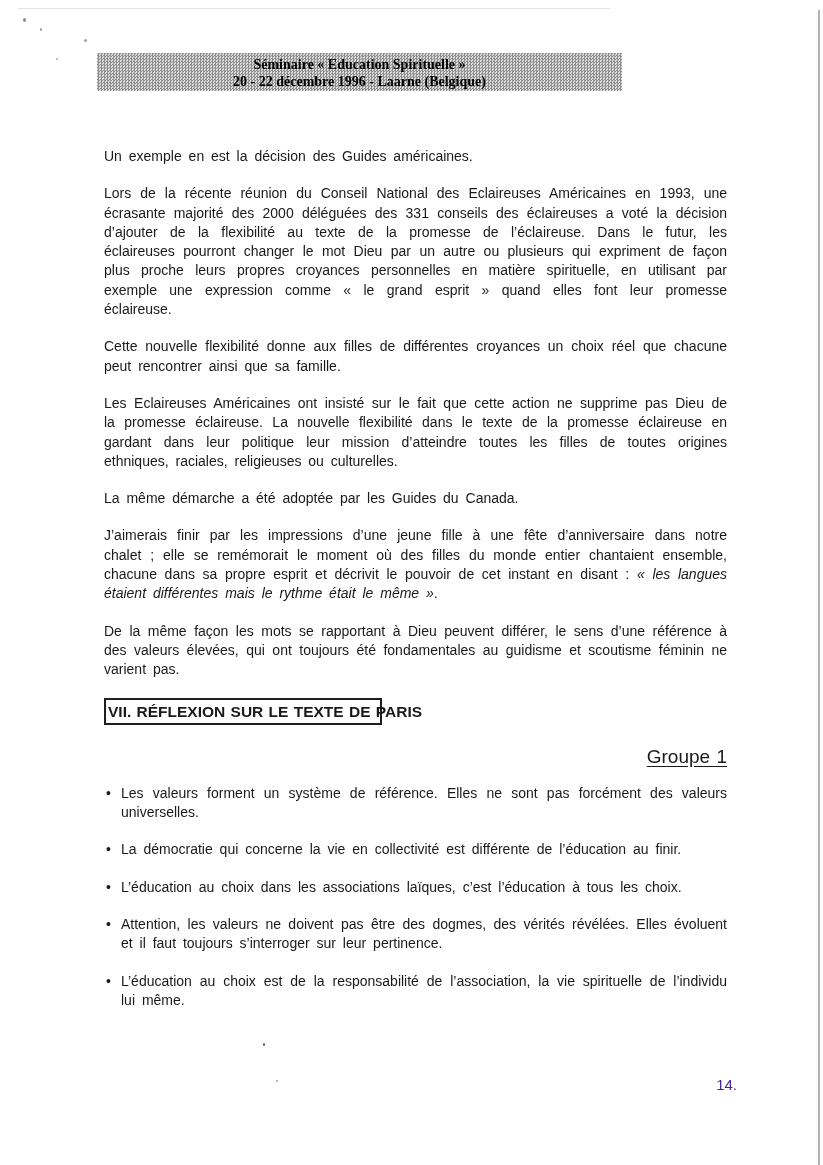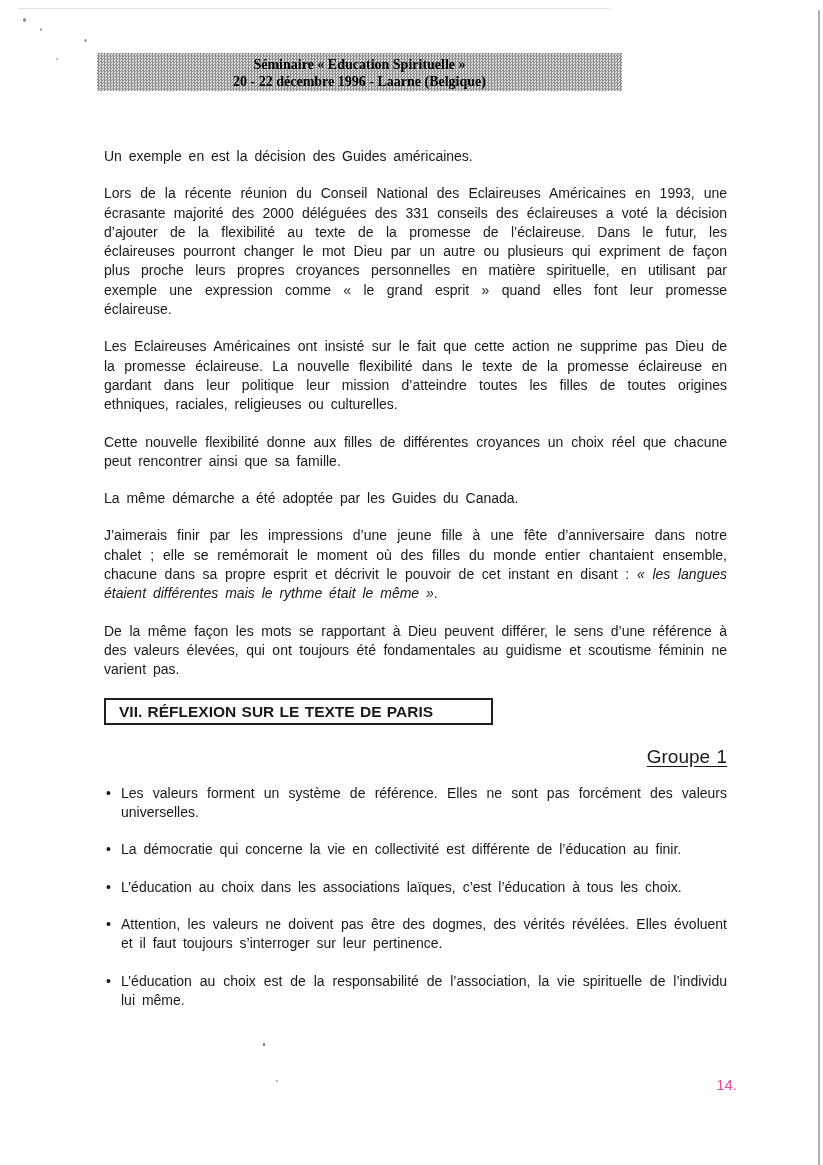--- a/index.html
+++ b/index.html
@@ -32,24 +32,24 @@
     text-align:justify;
     word-spacing:3px;
     color:#191919;
   }
   #content p{margin:0 0 18px 0;}
   p.tight{margin-bottom:16px;}
   p.before-section{margin-bottom:35px;}
   .quote-italic{font-style:italic;}
   
   .section-box{
-    width:389px;box-sizing:border-box;
+    width:278px;box-sizing:border-box;
     border:2px solid #1f1f1f;
     font-weight:bold;font-size:15.5px;line-height:21px;
-    padding:1px 4px 1px 13px;
+    padding:1px 4px 1px 2px;
     margin:0 0 22px 0;
     white-space:nowrap;
     word-spacing:1px;
     text-align:left;
   }
   .group-title{
     text-decoration:underline;
     text-underline-offset:3px;
     font-size:19px;
     margin:0 0 17px 0;
@@ -61,21 +61,21 @@
     position:relative;
     padding-left:17px;
     margin:0 0 18px 0;
   }
   .bullet .marker{
     position:absolute;left:2px;top:0;
   }
   
   .page-number{
     position:absolute;top:1076px;right:86px;
-    font-size:15px;color:#ec4899;
+    font-size:15px;color:#4c1d95;
   }
   
   .scan-edge{position:absolute;left:818px;top:10px;width:2px;height:1155px;background:#aeb3ba;}
   .scan-topline{position:absolute;left:18px;top:8px;width:592px;height:1px;background:#e3e3e3;}
   .speck{position:absolute;border-radius:50%;}
   .s1{left:23px;top:18px;width:3px;height:4px;background:#8b8b8b;}
   .s2{left:40px;top:28px;width:2px;height:3px;background:#9a9a9a;}
   .s3{left:84px;top:39px;width:3px;height:3px;background:#a0a0a0;}
   .s4{left:56px;top:58px;width:2px;height:2px;background:#aaaaaa;}
   .s5{left:263px;top:1043px;width:2px;height:3px;background:#555555;}
@@ -96,22 +96,22 @@
   <div class="speck s6"></div>
 
   <div class="banner">
     <div>Séminaire « Education Spirituelle »</div>
     <div>20 - 22 décembre 1996 - Laarne (Belgique)</div>
   </div>
 
   <div id="content">
     <p>Un exemple en est la décision des Guides américaines.</p>
     <p>Lors de la récente réunion du Conseil National des Eclaireuses Américaines en 1993, une écrasante majorité des 2000 déléguées des 331 conseils des éclaireuses a voté la décision d’ajouter de la flexibilité au texte de la promesse de l’éclaireuse. Dans le futur, les éclaireuses pourront changer le mot Dieu par un autre ou plusieurs qui expriment de façon plus proche leurs propres croyances personnelles en matière spirituelle, en utilisant par exemple une expression comme « le grand esprit » quand elles font leur promesse éclaireuse.</p>
+    <p>Cette nouvelle flexibilité donne aux filles de différentes croyances un choix réel que chacune peut rencontrer ainsi que sa famille.</p>
     <p>Les Eclaireuses Américaines ont insisté sur le fait que cette action ne supprime pas Dieu de la promesse éclaireuse. La nouvelle flexibilité dans le texte de la promesse éclaireuse en gardant dans leur politique leur mission d’atteindre toutes les filles de toutes origines ethniques, raciales, religieuses ou culturelles.</p>
-    <p>Cette nouvelle flexibilité donne aux filles de différentes croyances un choix réel que chacune peut rencontrer ainsi que sa famille.</p>
     <p class="tight">La même démarche a été adoptée par les Guides du Canada.</p>
     <p><span>J’aimerais finir par les impressions d’une jeune fille à une fête d’anniversaire dans notre chalet ; elle se remémorait le moment où des filles du monde entier chantaient ensemble, chacune dans sa propre esprit et décrivit le pouvoir de cet instant en disant : </span><span class="quote-italic">« les langues étaient différentes mais le rythme était le même »</span><span>.</span></p>
     <p class="before-section">De la même façon les mots se rapportant à Dieu peuvent différer, le sens d’une référence à des valeurs élevées, qui ont toujours été fondamentales au guidisme et scoutisme féminin ne varient pas.</p>
 
     <div class="section-box">
       <span>VII. RÉFLEXION SUR LE TEXTE DE PARIS</span>
     </div>
 
     <p class="group-title">Groupe 1</p>
 

